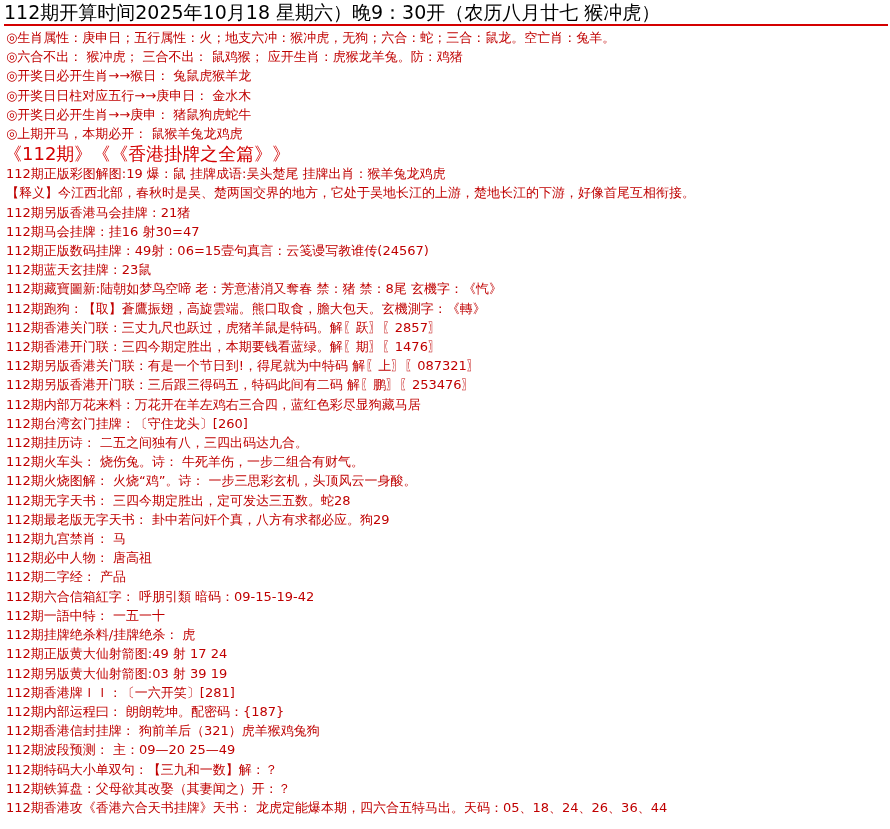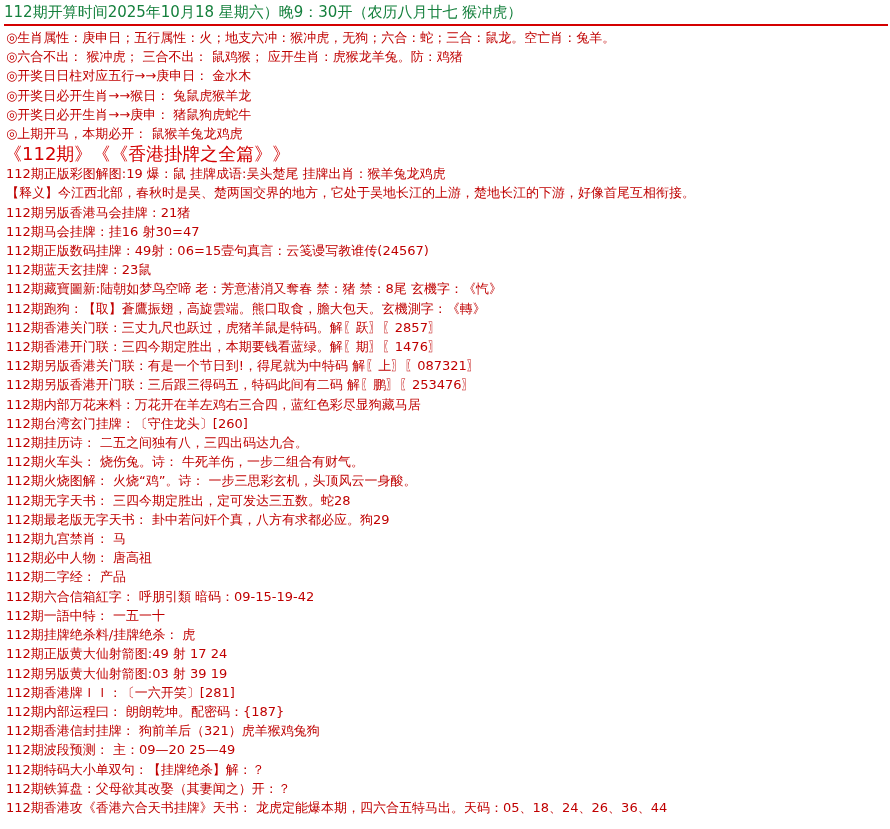--- a/index.html
+++ b/index.html
@@ -22,22 +22,22 @@
     padding: 2px 0 0 4px;
     box-sizing: border-box;
   }
   .line {
     line-height: 19.2px;
     white-space: nowrap;
     font-size: 13px;
     letter-spacing: 0px;
   }
   .hdr {
-    color: #15803d;
-    font-size: 15px;
+    color: #000000;
+    font-size: 19px;
     font-weight: normal;
     line-height: 21px;
   }
   .sep {
     height: 2px;
     background: #d40000;
     width: 884px;
     margin: 1px 0 2px 0;
   }
   .title-line {
@@ -52,22 +52,22 @@
 <body>
 
 <div class="page">
 
   <div class="line hdr">112期开算时间2025年10月18  星期六）晚9：30开（农历八月廿七  猴冲虎）</div>
   <div class="sep"></div>
 
   <div class="rowset">
     <div class="line">◎生肖属性：庚申日；五行属性：火；地支六冲：猴冲虎，无狗；六合：蛇；三合：鼠龙。空亡肖：兔羊。</div>
     <div class="line">◎六合不出：  猴冲虎；  三合不出：  鼠鸡猴；  应开生肖：虎猴龙羊兔。防：鸡猪</div>
+    <div class="line">◎开奖日必开生肖→→猴日：  兔鼠虎猴羊龙</div>
     <div class="line">◎开奖日日柱对应五行→→庚申日：  金水木</div>
-    <div class="line">◎开奖日必开生肖→→猴日：  兔鼠虎猴羊龙</div>
     <div class="line">◎开奖日必开生肖→→庚申：  猪鼠狗虎蛇牛</div>
     <div class="line">◎上期开马，本期必开：  鼠猴羊兔龙鸡虎</div>
   </div>
 
   <div class="title-line">《112期》《《香港掛牌之全篇》》</div>
 
   <div class="rowset">
     <div class="line">112期正版彩图解图:19  爆：鼠  挂牌成语:吴头楚尾  挂牌出肖：猴羊兔龙鸡虎</div>
     <div class="line">【释义】今江西北部，春秋时是吴、楚两国交界的地方，它处于吴地长江的上游，楚地长江的下游，好像首尾互相衔接。</div>
     <div class="line">112期另版香港马会挂牌：21猪</div>
@@ -92,19 +92,19 @@
     <div class="line">112期二字经：  产品</div>
     <div class="line">112期六合信箱紅字：  呼朋引類  暗码：09-15-19-42</div>
     <div class="line">112期一語中特：  一五一十</div>
     <div class="line">112期挂牌绝杀料/挂牌绝杀：  虎</div>
     <div class="line">112期正版黄大仙射箭图:49  射  17  24</div>
     <div class="line">112期另版黄大仙射箭图:03  射  39  19</div>
     <div class="line">112期香港牌ＩＩ：〔一六开笑〕[281]</div>
     <div class="line">112期内部运程曰：  朗朗乾坤。配密码：{187}</div>
     <div class="line">112期香港信封挂牌：  狗前羊后（321）虎羊猴鸡兔狗</div>
     <div class="line">112期波段预测：  主：09—20  25—49</div>
-    <div class="line">112期特码大小单双句：【挂牌绝杀】解：？</div>
+    <div class="line">112期特码大小单双句：【三九和一数】解：？</div>
     <div class="line">112期铁算盘：父母欲其改娶（其妻闻之）开：？</div>
     <div class="line">112期香港攻《香港六合天书挂牌》天书：  龙虎定能爆本期，四六合五特马出。天码：05、18、24、26、36、44</div>
 
   </div>
 
 </div>
 
 </body></html>

